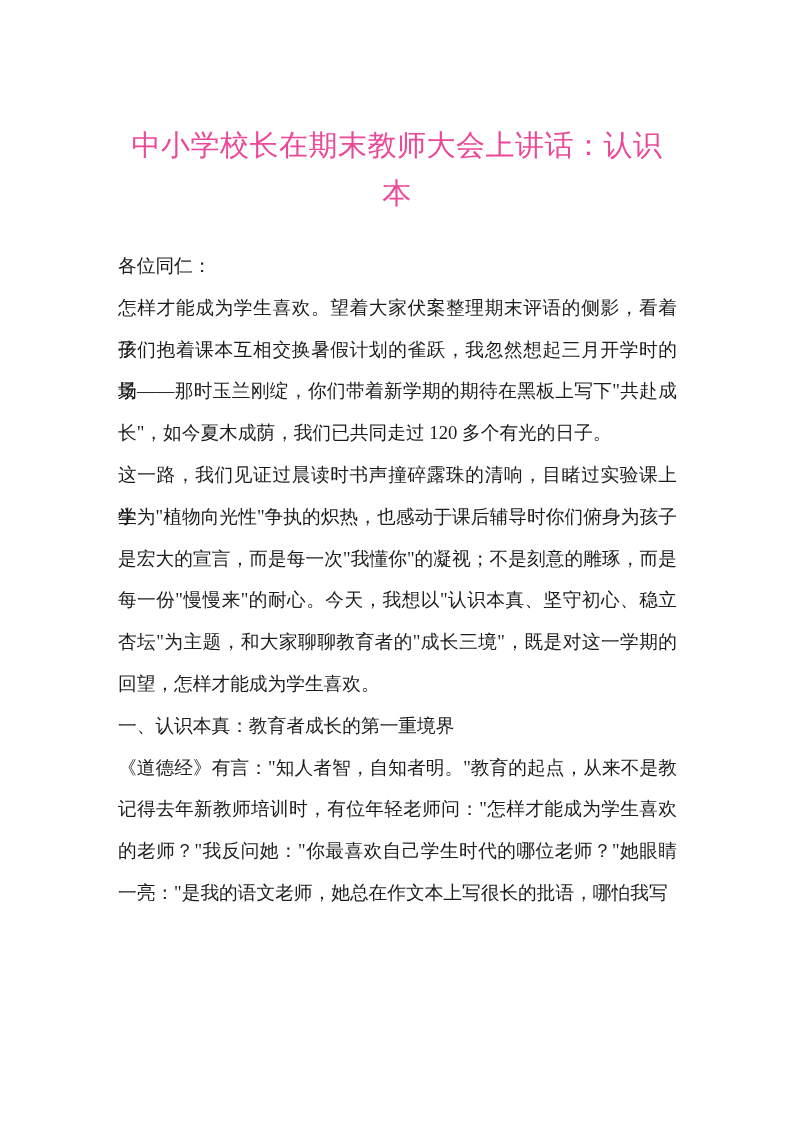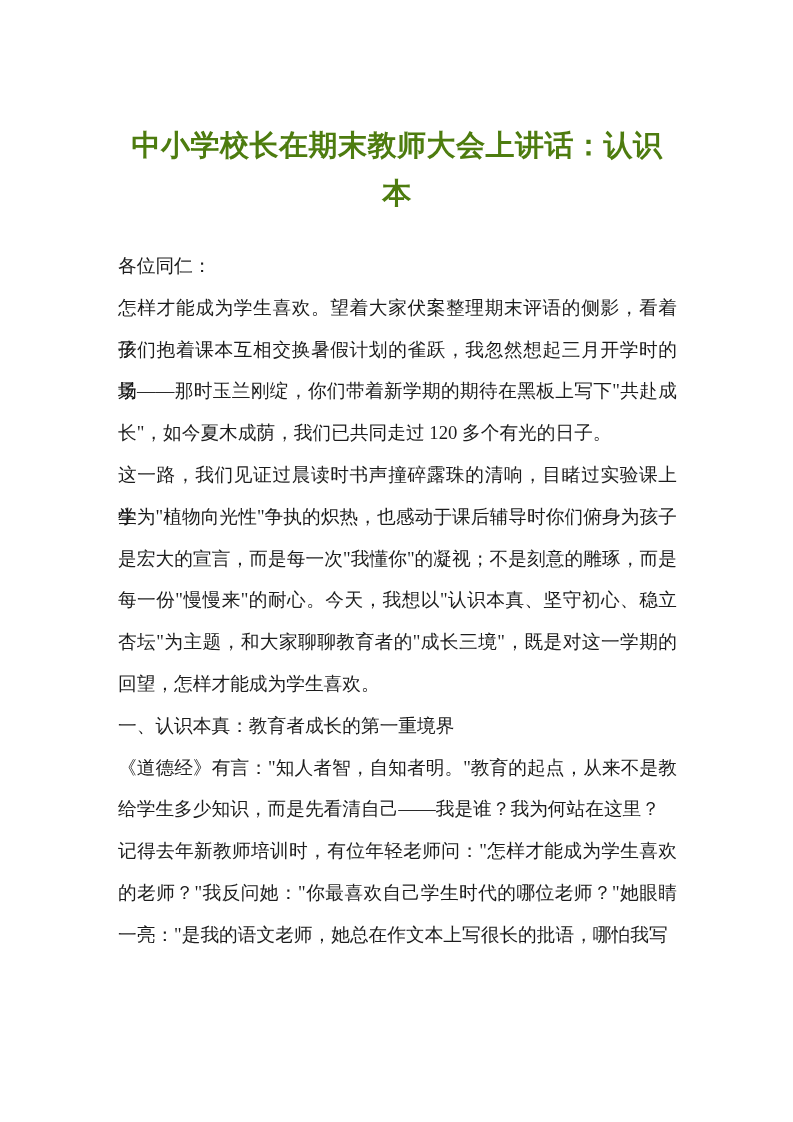--- a/index.html
+++ b/index.html
@@ -16,22 +16,22 @@
     font-family: "Liberation Serif", "DejaVu Serif", serif;
   }
   .doc-title {
     position: absolute;
     top: 121px;
     left: 117px;
     width: 560px;
     text-align: center;
     font-size: 29px;
     line-height: 48px;
-    font-weight: bold;
-    color: #4d7c0f;
+    font-weight: normal;
+    color: #ec4899;
     letter-spacing: 0.5px;
   }
   .doc-body {
     position: absolute;
     top: 245px;
     left: 118px;
     width: 559px;
     color: #1c1c1c;
   }
   .paragraph {
@@ -76,21 +76,20 @@
         <div class="text-line fill">是宏大的宣言，而是每一次"我懂你"的凝视；不是刻意的雕琢，而是</div>
         <div class="text-line fill">每一份"慢慢来"的耐心。今天，我想以"认识本真、坚守初心、稳立</div>
         <div class="text-line fill">杏坛"为主题，和大家聊聊教育者的"成长三境"，既是对这一学期的</div>
         <div class="text-line">回望，怎样才能成为学生喜欢。</div>
       </div>
       <div class="paragraph">
         <div class="text-line">一、认识本真：教育者成长的第一重境界</div>
       </div>
       <div class="paragraph">
         <div class="text-line fill">《道德经》有言："知人者智，自知者明。"教育的起点，从来不是教</div>
-        <div class="text-line">给学生多少知识，而是先看清自己——我是谁？我为何站在这里？</div>
       </div>
       <div class="paragraph">
         <div class="text-line fill">记得去年新教师培训时，有位年轻老师问："怎样才能成为学生喜欢</div>
         <div class="text-line fill">的老师？"我反问她："你最喜欢自己学生时代的哪位老师？"她眼睛</div>
         <div class="text-line">一亮："是我的语文老师，她总在作文本上写很长的批语，哪怕我写</div>
       </div>
     </div>
 </div>
 
 </body></html>

